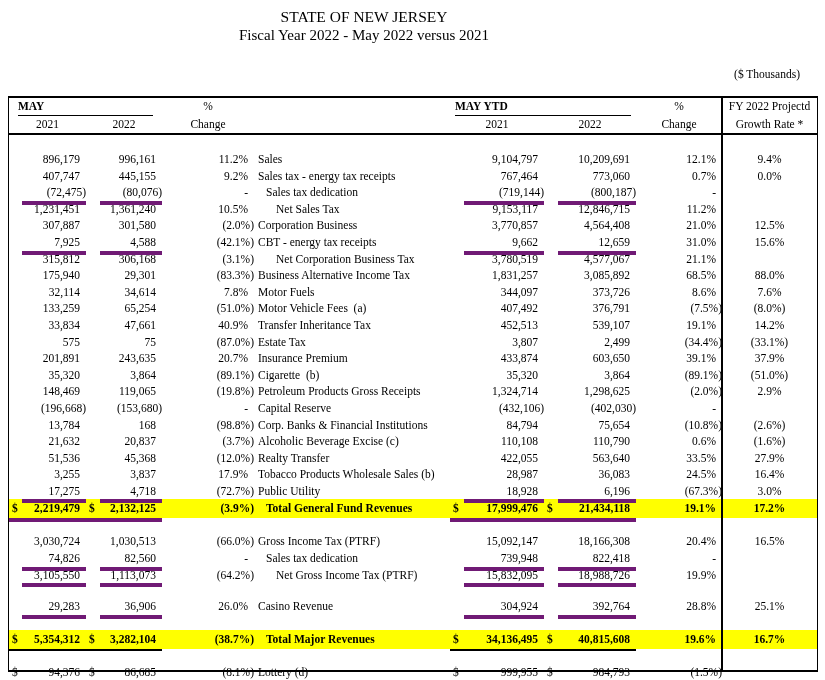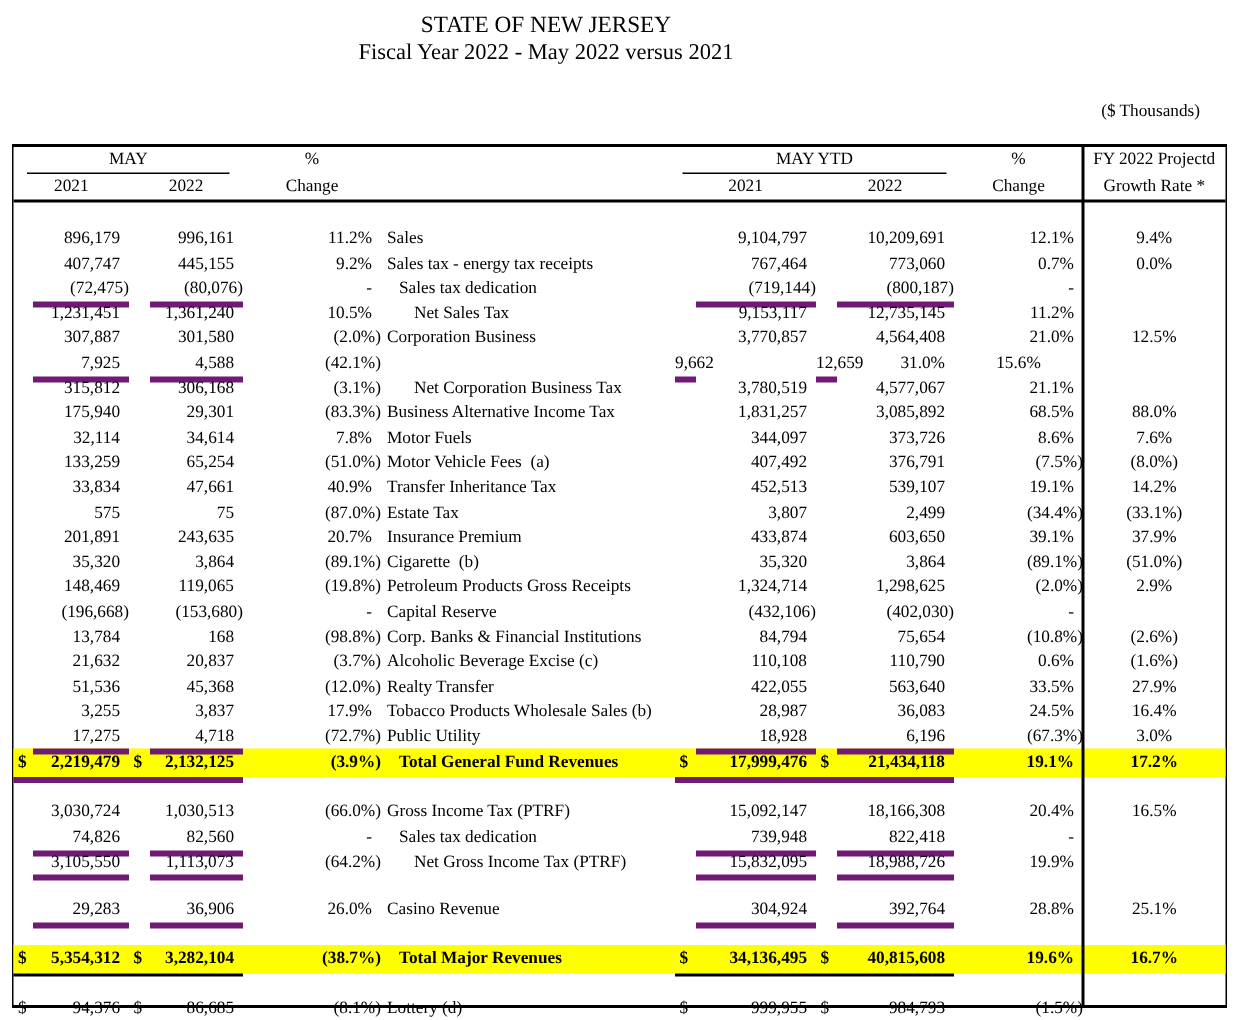--- a/index.html
+++ b/index.html
@@ -12,21 +12,21 @@
 
   .table{position:absolute;left:8px;top:96px;width:810px;height:576px;box-sizing:border-box;
          border:1px solid #000;border-top:2px solid #000;border-bottom:2px solid #000;background:#fff;}
   .vdiv{position:absolute;left:712px;top:0;bottom:0;width:2px;background:#000;z-index:5;}
 
   .thead{border-bottom:2px solid #000;font-size:11.5px;}
   .hrow{display:grid;}
   .hrow1{grid-template-columns:153px 92px 196px 186px 86px 95px;height:19px;line-height:17px;}
   .hrow2{grid-template-columns:77px 76px 92px 196px 94px 92px 86px 95px;height:16px;line-height:15px;}
   .hc{text-align:center;overflow:hidden;}
-  .grpline{display:block;margin:0 9px;border-bottom:1.5px solid #000;text-align:center;}
+  .grpline{display:block;margin:0 9px;border-bottom:1.5px solid #000;text-align:left;font-weight:bold;}
   .grpline.wide{margin:0 5px;}
 
   .tbody{font-size:11.5px;}
   .section{margin-top:16px;}
   .section + .section{margin-top:15px;}
   .row{display:grid;grid-template-columns:13px 64px 14px 62px 92px 196px 14px 80px 14px 78px 86px 95px;
        height:16.6px;line-height:16.6px;}
   .row.hl{height:19px;line-height:19px;font-weight:bold;}
   .c{overflow:visible;white-space:nowrap;}
   .num,.pct{text-align:right;}
@@ -124,21 +124,21 @@
         <div class="row">
           <div class="c dol"></div>
           <div class="c num pad">1,231,451</div>
           <div class="c dol"></div>
           <div class="c num pad">1,361,240</div>
           <div class="c pct pad">10.5%</div>
           <div class="c lbl i2">Net Sales Tax</div>
           <div class="c dol"></div>
           <div class="c num pad">9,153,117</div>
           <div class="c dol"></div>
-          <div class="c num pad">12,735,145</div>
+          <div class="c num pad">12,846,715</div>
           <div class="c pct pad">11.2%</div>
           <div class="c fy"></div>
         </div>
         <div class="row">
           <div class="c dol"></div>
           <div class="c num pad">307,887</div>
           <div class="c dol"></div>
           <div class="c num pad">301,580</div>
           <div class="c pct">(2.0%)</div>
           <div class="c lbl i0">Corporation Business</div>
@@ -148,20 +148,21 @@
           <div class="c num pad">4,564,408</div>
           <div class="c pct pad">21.0%</div>
           <div class="c fy">12.5%</div>
         </div>
         <div class="row">
           <div class="c dol"></div>
           <div class="c num pad ul">7,925</div>
           <div class="c dol"></div>
           <div class="c num pad ul">4,588</div>
           <div class="c pct">(42.1%)</div>
+          <div class="c lbl i0">CBT - energy tax receipts</div>
           <div class="c dol"></div>
           <div class="c num pad ul">9,662</div>
           <div class="c dol"></div>
           <div class="c num pad ul">12,659</div>
           <div class="c pct pad">31.0%</div>
           <div class="c fy">15.6%</div>
         </div>
         <div class="row">
           <div class="c dol"></div>
           <div class="c num pad">315,812</div>

